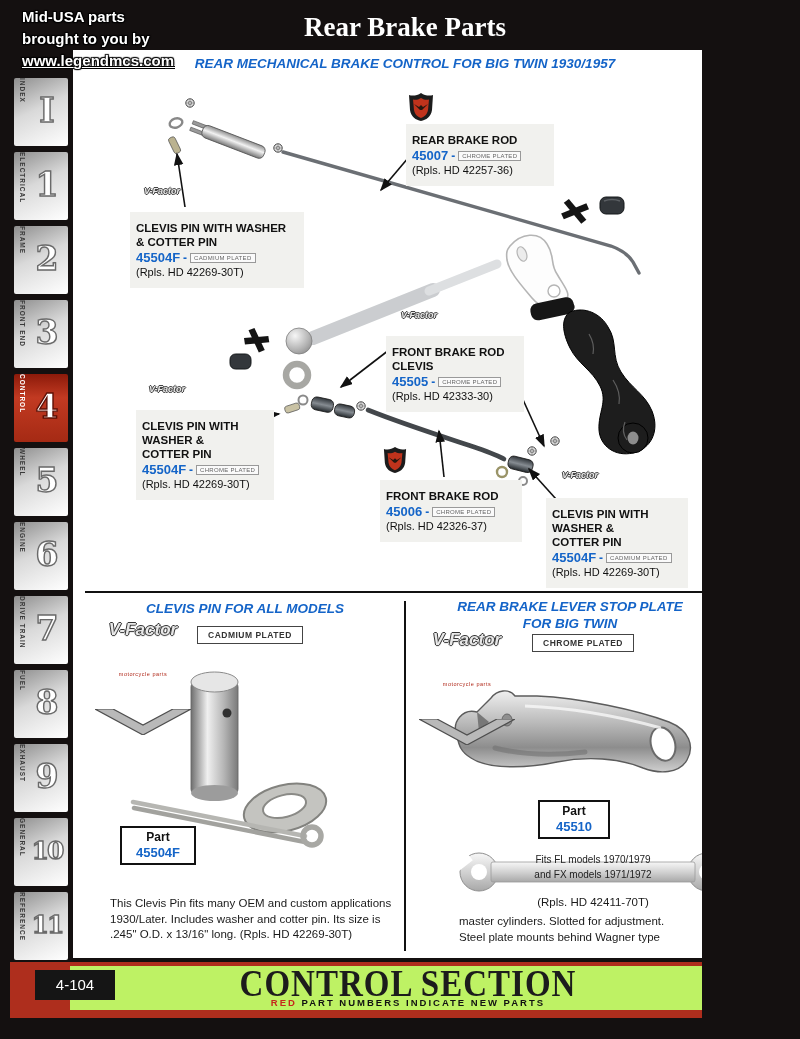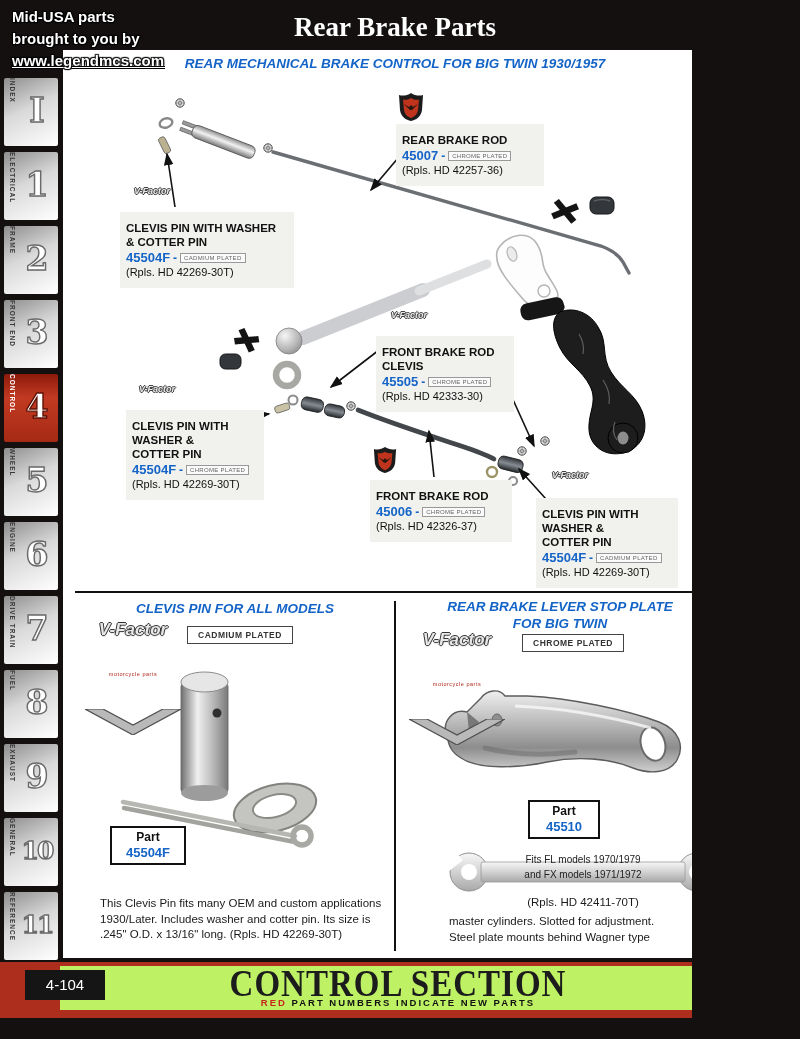--- a/index.html
+++ b/index.html
@@ -1,17 +1,17 @@
 <!DOCTYPE html>
 <html><head>
 <meta charset="utf-8">
 <style>
   html,body{margin:0;padding:0;background:#141010;}
   #root{position:relative;width:692px;height:1039px;background:#141010;overflow:hidden;
-        font-family:"Liberation Sans",sans-serif;}
+        font-family:"Liberation Sans",sans-serif;margin-left:10px;}
   .abs{position:absolute;}
   
   .page-bg{left:63px;top:50px;width:664px;height:908px;background:#fff;}
   
   .tagline{left:12px;top:6px;color:#fff;font-size:15px;font-weight:bold;line-height:22px;
            text-shadow:1px 1px 1px #000,-1px -1px 1px #000,1px -1px 1px #000,-1px 1px 1px #000;z-index:6;}
   .tagline .lnk{text-decoration:underline;cursor:pointer;}
   .main-title{left:63px;top:12px;width:664px;text-align:center;color:#fff;
               font-family:"Liberation Serif",serif;font-weight:bold;font-size:27px;z-index:5;}
   

